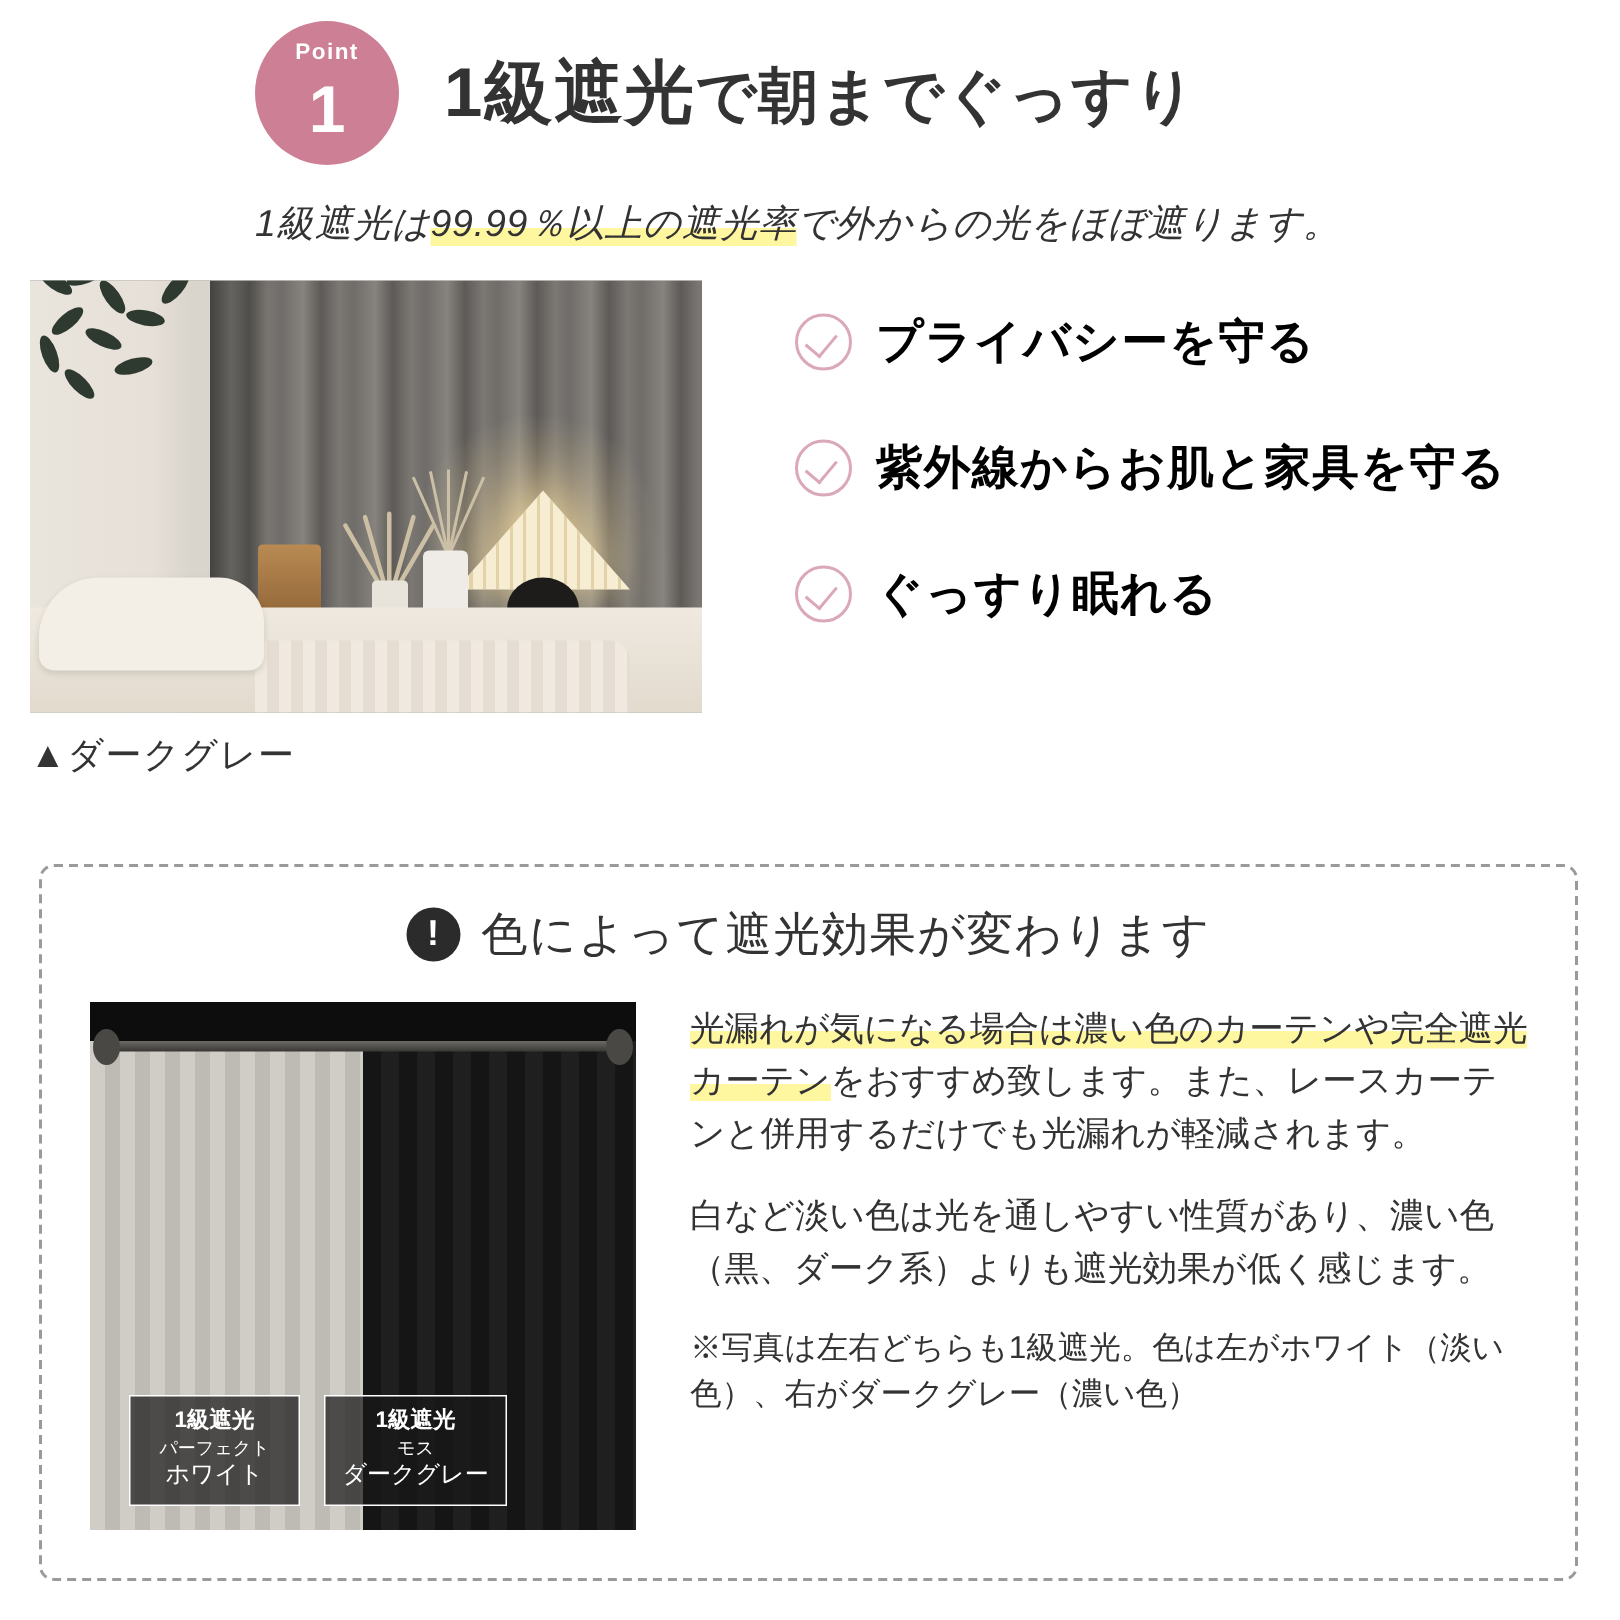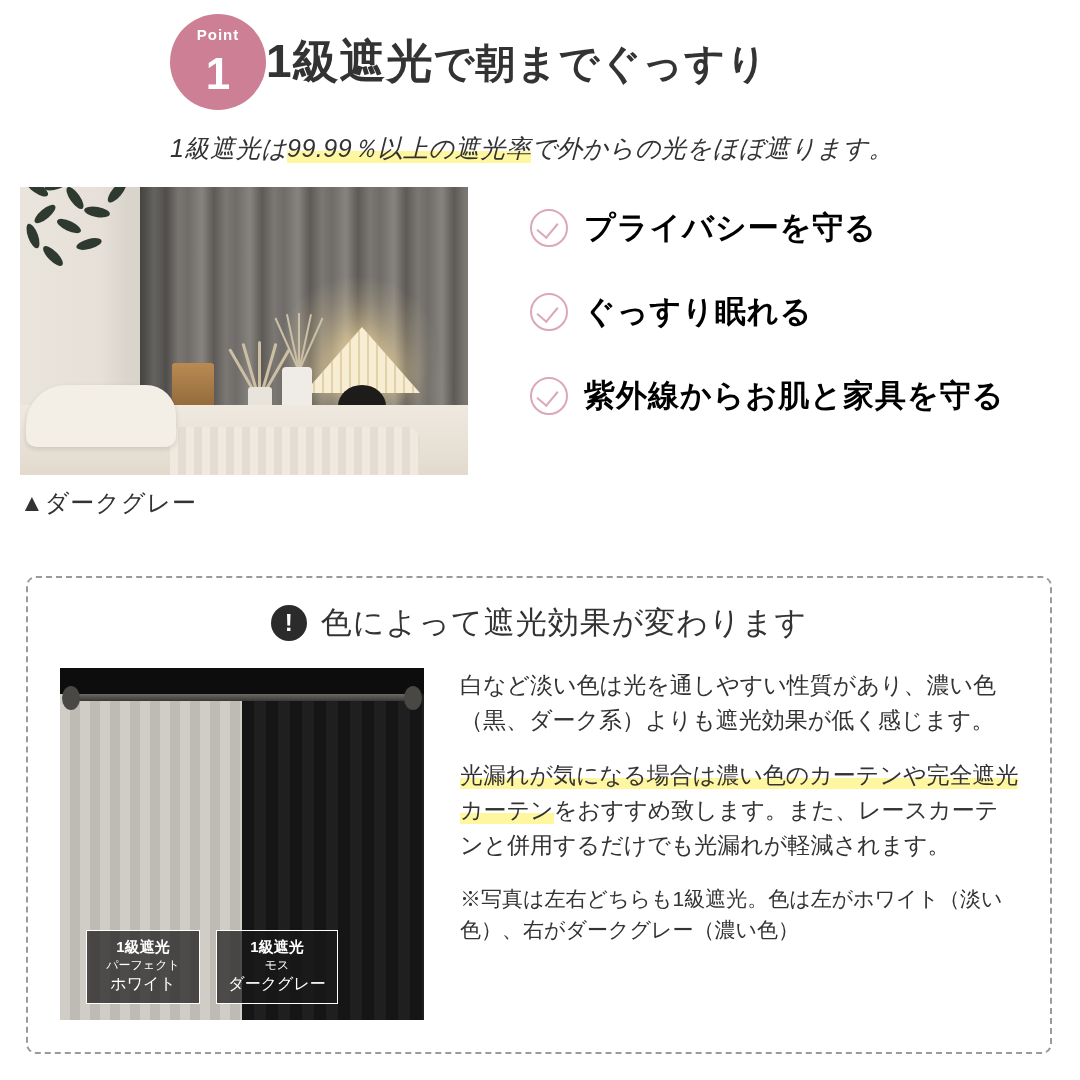--- a/index.html
+++ b/index.html
@@ -50,20 +50,21 @@
     font-weight: bold;
   }
   .point-num {
     color: #ffffff;
     font-size: 44px;
     font-weight: bold;
     line-height: 1;
     margin-top: 24px;
   }
   .headline {
+    margin-left: 30px;
     font-size: 40px;
     font-weight: bold;
     color: #333333;
     letter-spacing: 1px;
     white-space: nowrap;
   }
   .headline .strong {
     font-size: 46px;
   }
 
@@ -420,25 +421,25 @@
     <div class="caption">▲ダークグレー</div>
   </div>
 
   <div class="features">
     <div class="feature">
       <span class="check-icon"></span>
       <span class="feature-label">プライバシーを守る</span>
     </div>
     <div class="feature">
       <span class="check-icon"></span>
-      <span class="feature-label">ぐっすり眠れる</span>
+      <span class="feature-label">紫外線からお肌と家具を守る</span>
     </div>
     <div class="feature">
       <span class="check-icon"></span>
-      <span class="feature-label">紫外線からお肌と家具を守る</span>
+      <span class="feature-label">ぐっすり眠れる</span>
     </div>
   </div>
 </div>
 
 <div class="notice">
   <div class="notice-title-row">
     <span class="excl-icon">!</span>
     <span class="notice-title">色によって遮光効果が変わります</span>
   </div>
 
@@ -457,18 +458,18 @@
         <span class="t3">ホワイト</span>
       </div>
       <div class="cp-tag right">
         <span class="t1">1級遮光</span>
         <span class="t2">モス</span>
         <span class="t3">ダークグレー</span>
       </div>
     </div>
 
     <div class="notice-text">
+      <p><span class="hl">光漏れが気になる場合は濃い色のカーテンや完全遮光カーテン</span><span>をおすすめ致します。また、レースカーテンと併用するだけでも光漏れが軽減されます。</span></p>
       <p>白など淡い色は光を通しやすい性質があり、濃い色（黒、ダーク系）よりも遮光効果が低く感じます。</p>
-      <p><span class="hl">光漏れが気になる場合は濃い色のカーテンや完全遮光カーテン</span><span>をおすすめ致します。また、レースカーテンと併用するだけでも光漏れが軽減されます。</span></p>
       <p class="small-note last">※写真は左右どちらも1級遮光。色は左がホワイト（淡い色）、右がダークグレー（濃い色）</p>
     </div>
   </div>
 </div>
 
 </body></html>

